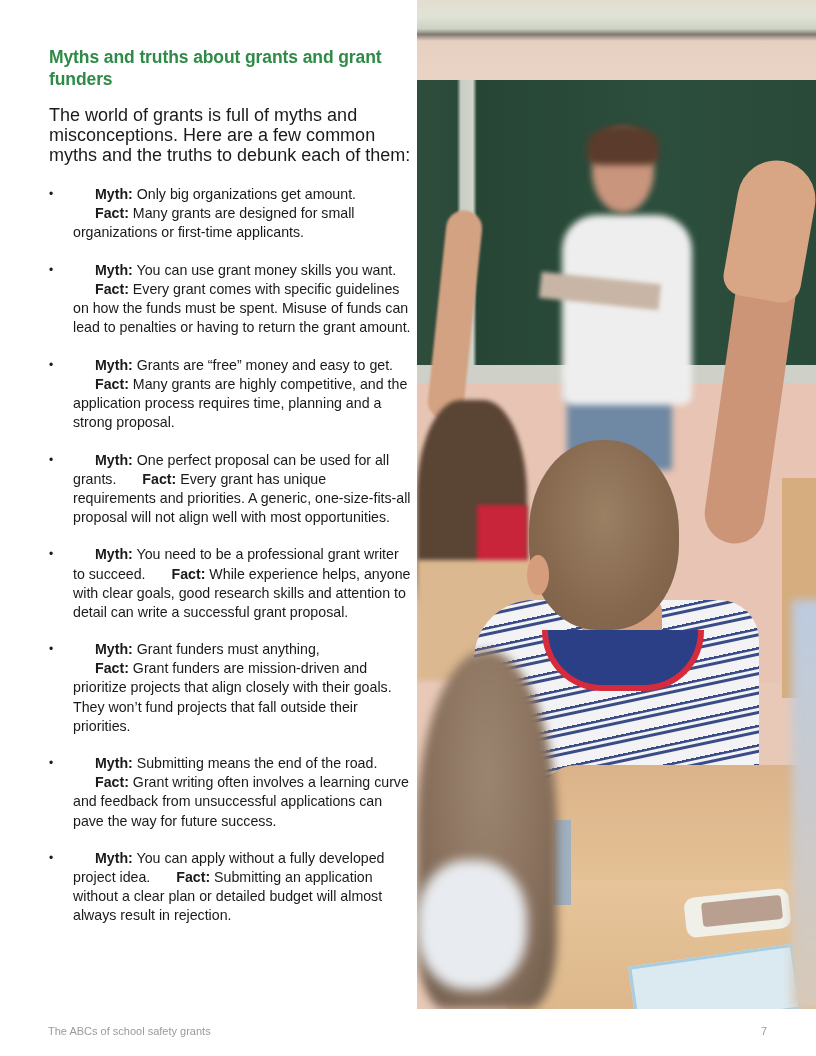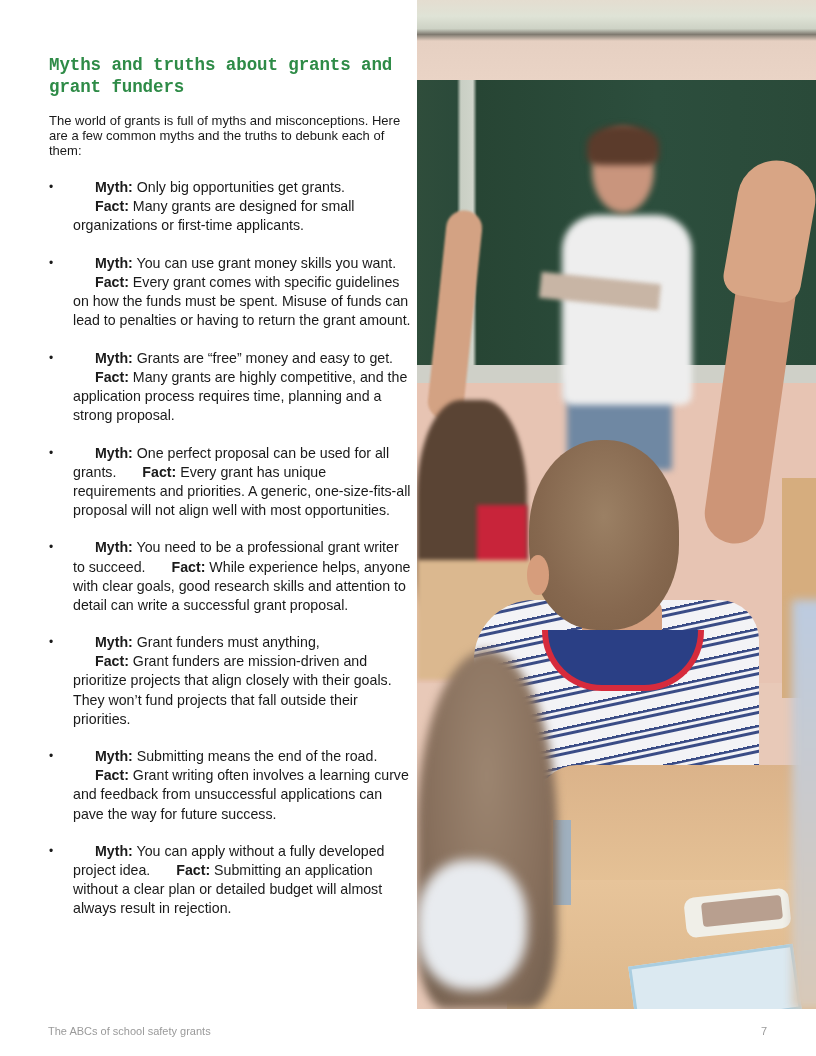--- a/index.html
+++ b/index.html
@@ -6,27 +6,27 @@
     body {
       width: 816px; height: 1056px; position: relative; overflow: hidden;
       background: #ffffff;
       font-family: "Liberation Sans", sans-serif;
       color: #1a1a1a;
     }
     .text-col {
       position: absolute; left: 49px; top: 46px; width: 362px;
     }
     .title {
-      font-family: Liberation Mono, monospace;
+      font-family: Liberation Sans, sans-serif;
       font-weight: bold; color: #2e8b47;
-      font-size: 17.5px; line-height: 22px; margin: 8px 0 15px 0;
+      font-size: 17.5px; line-height: 22px; margin: 0 0 15px 0;
       letter-spacing: -0.1px;
     }
     .intro {
-      font-size: 13px; line-height: 15px; margin: 0 0 20px 0;
+      font-size: 18px; line-height: 20px; margin: 0 0 20px 0;
     }
     ul.myths { list-style: none; margin: 0; padding: 0; }
     ul.myths li {
       position: relative; padding-left: 24px; margin: 0 0 18.5px 0;
       font-size: 14.2px; line-height: 19.1px;
     }
     ul.myths li .bullet {
       position: absolute; left: 0; top: 0; font-size: 12px;
     }
     ul.myths li b { font-weight: bold; margin-left: 22px; }
@@ -99,21 +99,21 @@
     .right-blur { left: 375px; top: 600px; width: 40px; height: 409px;
       background: linear-gradient(#bccbe0, #d8c9b8); filter: blur(5px); }
   </style>
 </head>
 <body>
 
 <div class="text-col">
   <h2 class="title">Myths and truths about grants and grant funders</h2>
   <p class="intro">The world of grants is full of myths and misconceptions. Here are a few common myths and the truths to debunk each of them:</p>
   <ul class="myths">
-    <li><span class="bullet">•</span><b>Myth:</b><span> Only big opportunities get grants.</span><br><b>Fact:</b><span> Many grants are designed for small organizations or first-time applicants.</span></li>
+    <li><span class="bullet">•</span><b>Myth:</b><span> Only big organizations get amount.</span><br><b>Fact:</b><span> Many grants are designed for small organizations or first-time applicants.</span></li>
     <li><span class="bullet">•</span><b>Myth:</b><span> You can use grant money skills you want.</span> <b>Fact:</b><span> Every grant comes with specific guidelines on how the funds must be spent. Misuse of funds can lead to penalties or having to return the grant amount.</span></li>
     <li><span class="bullet">•</span><b>Myth:</b><span> Grants are “free” money and easy to get.</span><br><b>Fact:</b><span> Many grants are highly competitive, and the application process requires time, planning and a strong proposal.</span></li>
     <li><span class="bullet">•</span><b>Myth:</b><span> One perfect proposal can be used for all grants.</span> <b>Fact:</b><span> Every grant has unique requirements and priorities. A generic, one-size-fits-all proposal will not align well with most opportunities.</span></li>
     <li><span class="bullet">•</span><b>Myth:</b><span> You need to be a professional grant writer to succeed.</span> <b>Fact:</b><span> While experience helps, anyone with clear goals, good research skills and attention to detail can write a successful grant proposal.</span></li>
     <li><span class="bullet">•</span><b>Myth:</b><span> Grant funders must anything,</span><br><b>Fact:</b><span> Grant funders are mission-driven and prioritize projects that align closely with their goals. They won’t fund projects that fall outside their priorities.</span></li>
     <li><span class="bullet">•</span><b>Myth:</b><span> Submitting means the end of the road.</span><br><b>Fact:</b><span> Grant writing often involves a learning curve and feedback from unsuccessful applications can pave the way for future success.</span></li>
     <li><span class="bullet">•</span><b>Myth:</b><span> You can apply without a fully developed project idea.</span> <b>Fact:</b><span> Submitting an application without a clear plan or detailed budget will almost always result in rejection.</span></li>
   </ul>
 </div>
 

